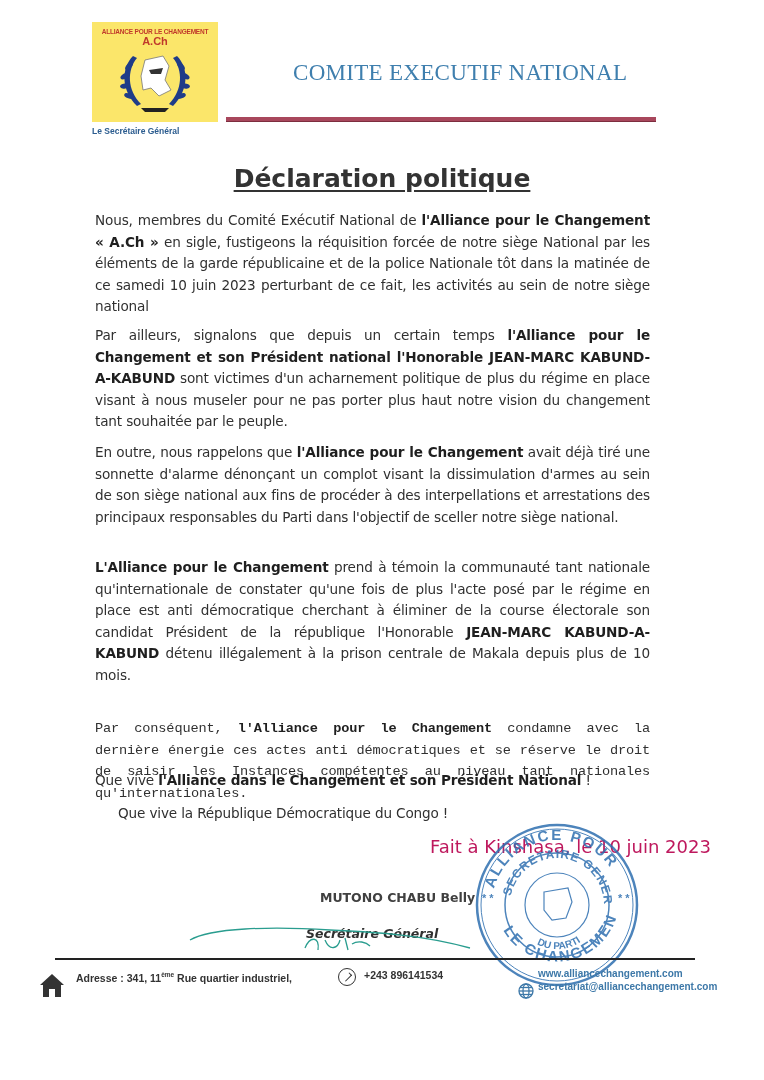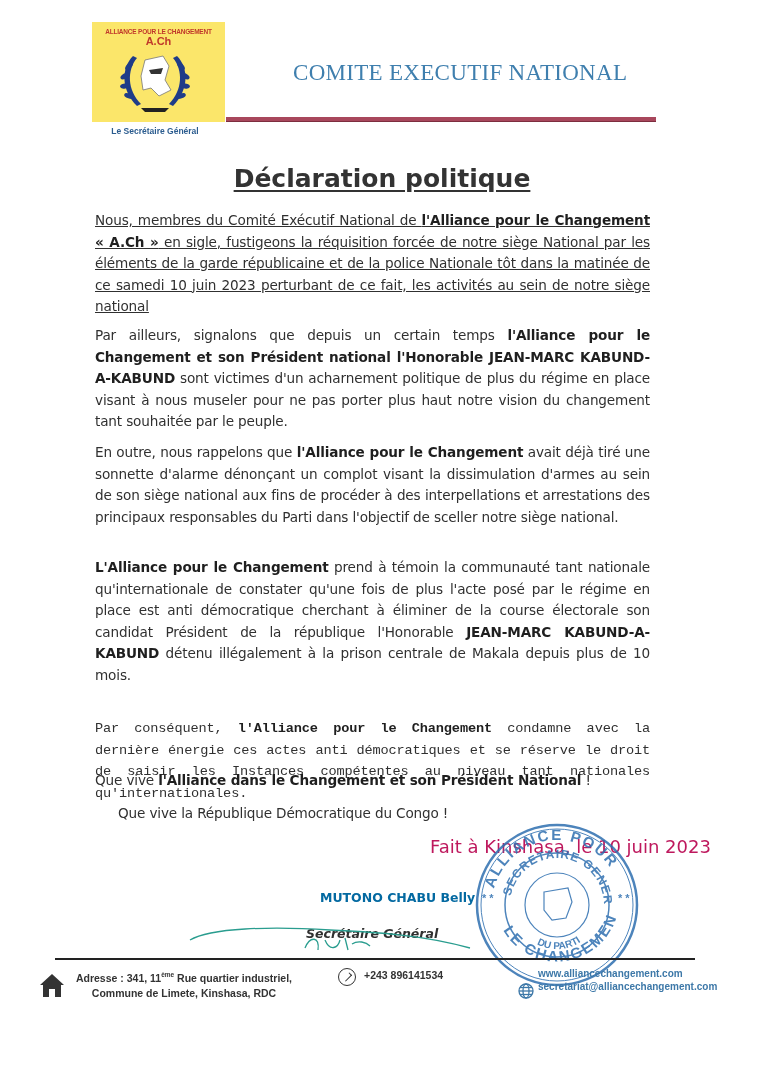--- a/index.html
+++ b/index.html
@@ -3,34 +3,33 @@
 <meta charset="utf-8">
 <style>
   html, body { margin: 0; padding: 0; }
   body {
     width: 764px; height: 1080px; background: #ffffff; position: relative; overflow: hidden;
     font-family: "DejaVu Sans", sans-serif; color: #2b2b2b;
   }
   .logo {
     position: absolute; left: 92px; top: 22px; width: 126px; height: 100px;
     background: #fbe66a;
-    padding-left: 7px;
   }
   .logo-top {
     position: absolute; left: 0; right: 0; top: 6px; text-align: center;
     font-family: "Liberation Sans", sans-serif; font-weight: bold; font-size: 6.5px;
     color: #c0392b; letter-spacing: -0.2px;
   }
   .logo-ach {
     position: absolute; left: 0; right: 0; top: 13px; text-align: center;
     font-family: "Liberation Sans", sans-serif; font-weight: bold; font-size: 11px; color: #c0392b;
   }
   .logo svg { position: absolute; left: 23px; top: 24px; }
   .logo-caption {
-    position: absolute; left: 92px; top: 126px; width: 126px; text-align: center;
+    position: absolute; left: 92px; top: 126px; width: 126px; 
     font-family: "Liberation Sans", sans-serif; font-weight: bold; font-size: 8.5px; color: #2b5c8f;
   }
   .header-title {
     position: absolute; left: 272px; top: 60px;
     font-family: "Liberation Serif", serif; font-size: 23px; color: #3f7fae; letter-spacing: 0.3px; margin-left: 21px;
   }
   .header-rule {
     position: absolute; left: 226px; top: 117px; width: 430px; height: 4px; background: #a8475c;
     border-bottom: 1px solid #7d2d3f;
   }
@@ -38,32 +37,32 @@
     position: absolute; left: 0; right: 0; top: 164px; text-align: center;
     font-family: "DejaVu Sans", sans-serif; font-weight: bold; font-size: 25px; color: #333;
     text-decoration: underline; text-underline-offset: 3px;
   }
   .body-text {
     position: absolute; left: 95px; width: 555px;
     font-size: 13.6px; line-height: 21.5px; text-align: justify; color: #303030;
     letter-spacing: -0.15px;
   }
   .body-text b { color: #1f1f1f; }
-  .p1 { top: 210px; text-decoration: underline; }
+  .p1 { top: 210px; }
   .p2 { top: 325px; }
   .p3 { top: 442px; }
   .p4 { top: 557px; }
   .p5 { top: 718px; font-family: Liberation Mono, monospace; }
   .p6 { top: 770px; }
   .p7 { top: 803px; margin-left: 23px; }
   .fait {
     position: absolute; left: 430px; top: 836px; font-size: 18px; color: #be185d;
   }
   .signer-name {
-    position: absolute; left: 320px; top: 890px; font-size: 12.5px; font-weight: bold; color: #0369a1;
+    position: absolute; left: 320px; top: 890px; font-size: 12.5px; font-weight: bold; color: #404040;
   }
   .signer-title {
     position: absolute; left: 306px; top: 926px; font-size: 12.5px; font-weight: bold; font-style: italic; color: #303030;
   }
   .signature { position: absolute; left: 180px; top: 918px; }
   .stamp { position: absolute; left: 472px; top: 820px; opacity: 0.85; }
   .footer-rule {
     position: absolute; left: 55px; top: 958px; width: 640px; height: 2px; background: #222;
   }
   .footer-address {
@@ -160,21 +159,20 @@
   </g>
   <path d="M72 72 L96 68 L100 82 L94 98 L80 100 L72 90 Z" fill="none" stroke="#2e6fb0" stroke-width="1.2"></path>
 </svg>
 
 <div class="footer-rule"></div>
 <svg class="home-icon" width="28" height="26" viewBox="0 0 28 26">
   <path d="M2 13 L14 2 L26 13 L23 13 L23 25 L17 25 L17 17 L11 17 L11 25 L5 25 L5 13 Z" fill="#333"></path>
 </svg>
 <div class="footer-address">
   <div><span>Adresse : 341, 11</span><sup>ème</sup><span> Rue quartier industriel,</span></div>
-  <div>Commune de Limete, Kinshasa, RDC</div>
 </div>
 <div class="phone-icon"></div>
 <div class="footer-phone">+243 896141534</div>
 <svg class="globe-icon" width="16" height="16" viewBox="0 0 16 16">
   <g fill="none" stroke="#3d78a8" stroke-width="1.3">
     <circle cx="8" cy="8" r="7"></circle>
     <ellipse cx="8" cy="8" rx="3" ry="7"></ellipse>
     <line x1="1" y1="8" x2="15" y2="8"></line>
     <line x1="2" y1="4.5" x2="14" y2="4.5"></line>
     <line x1="2" y1="11.5" x2="14" y2="11.5"></line>

